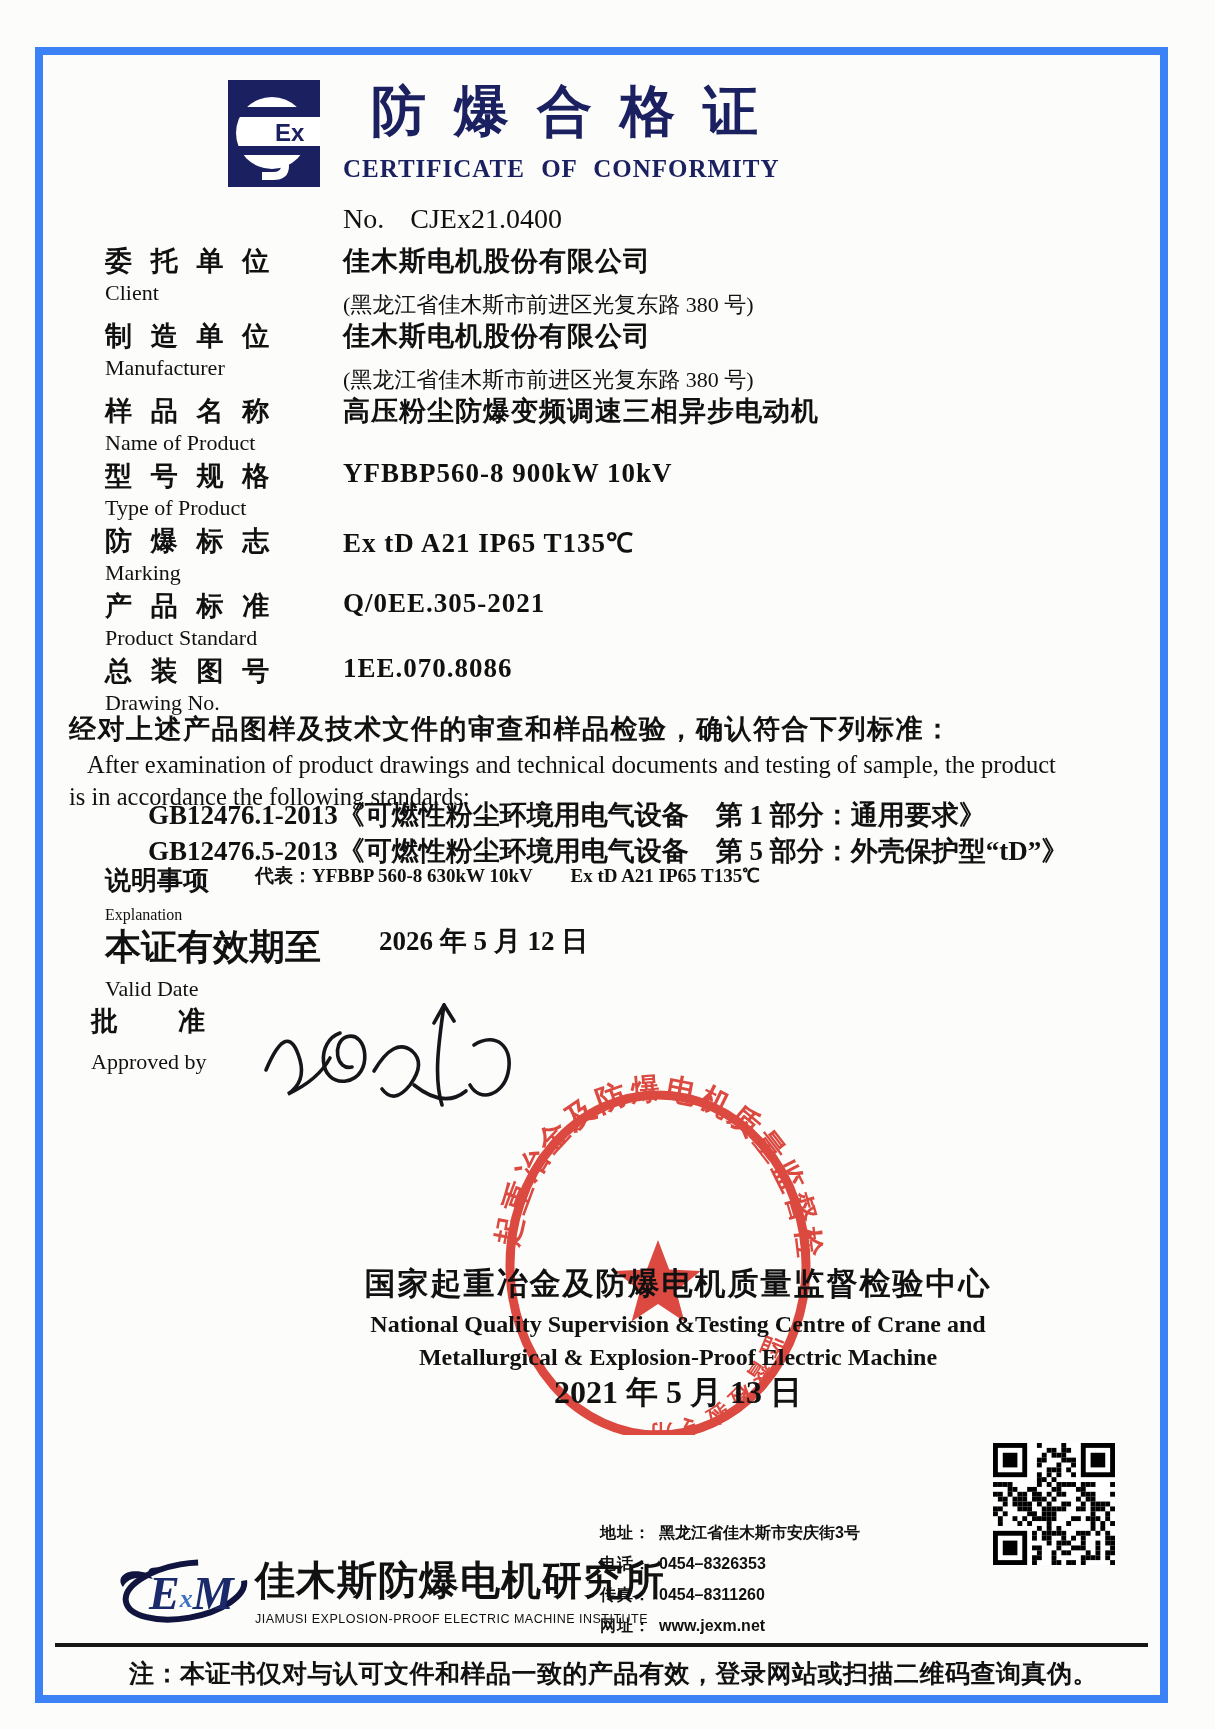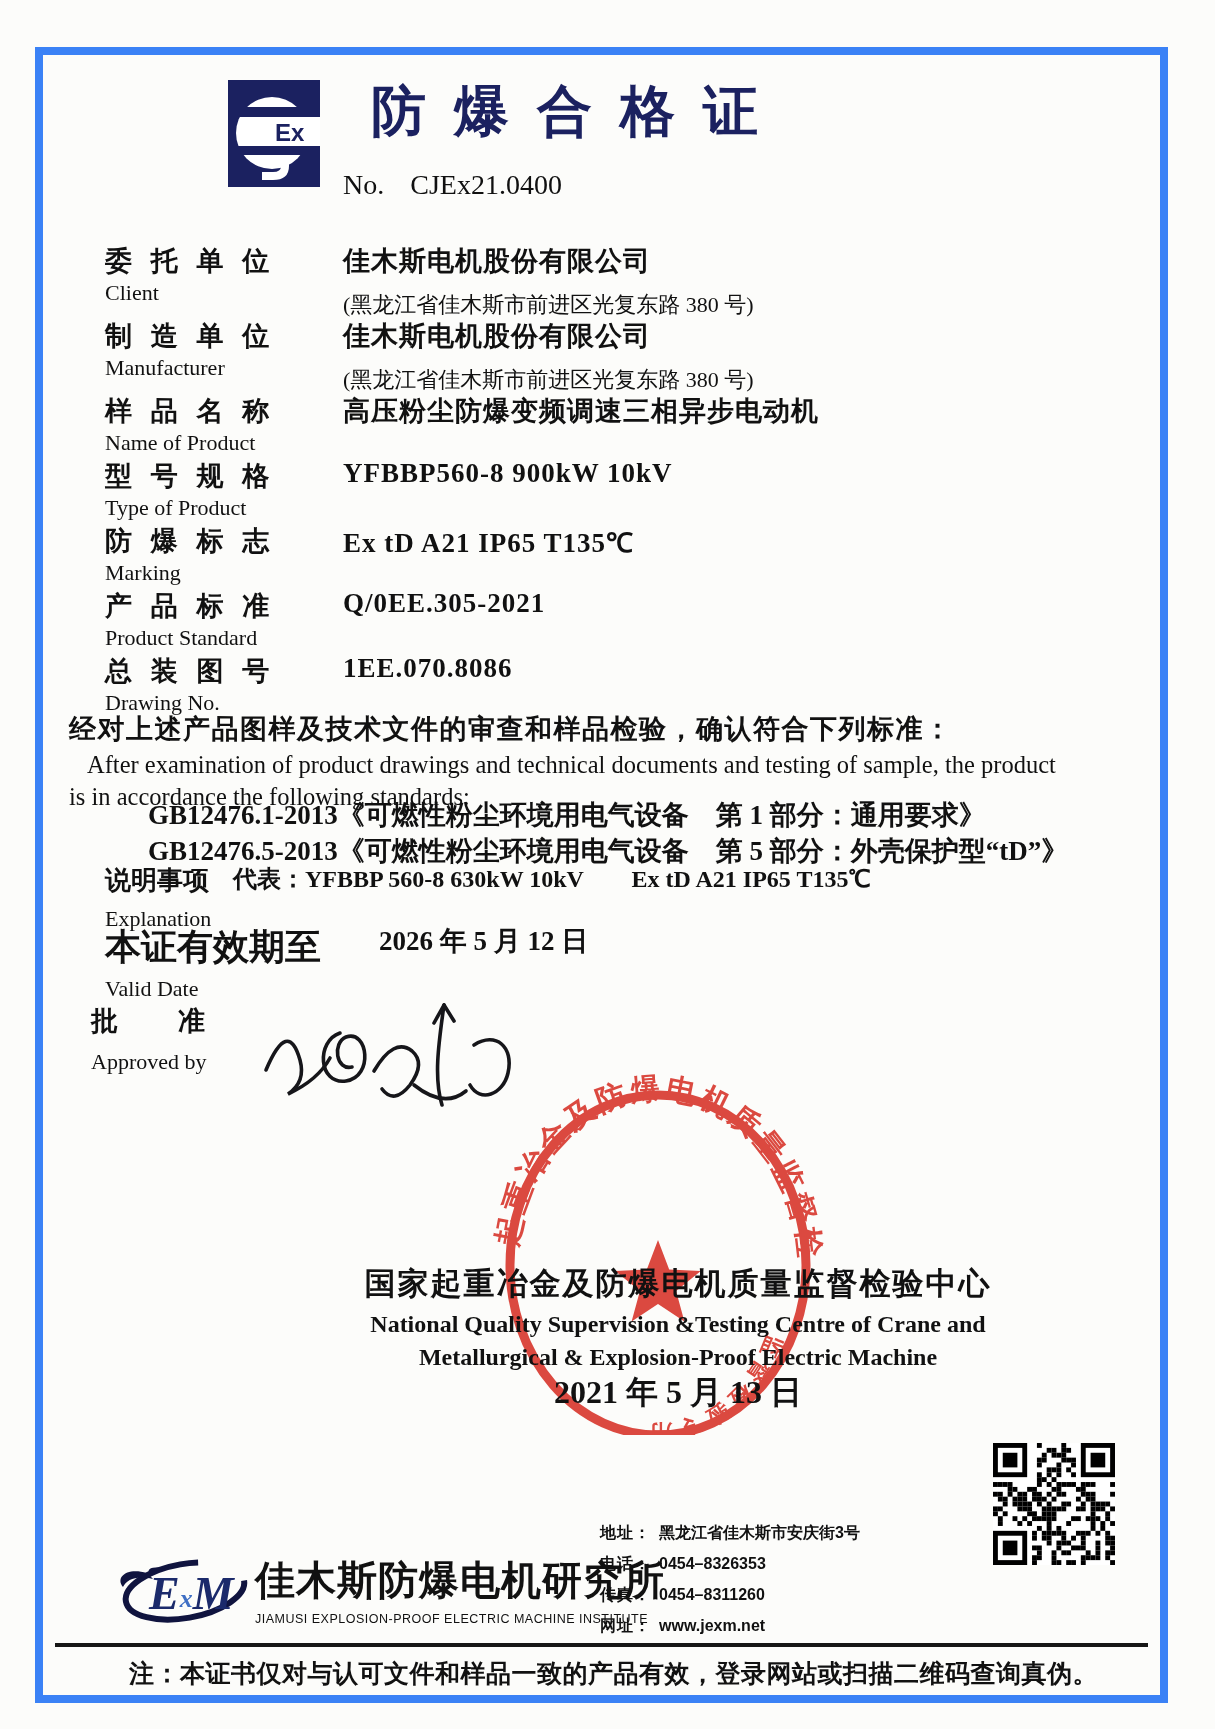--- a/index.html
+++ b/index.html
@@ -34,22 +34,22 @@
   .st-cn{font-size:27px;font-weight:600;letter-spacing:1.5px;}
   .st-en{font-size:24.5px;margin-top:4px;margin-left:18px;}
   .st-en2{font-size:24.5px;margin-left:0px;}
   .standards{left:105px;top:742px;width:1000px;}
   .std-line{font-size:27px;font-weight:600;height:36px;white-space:nowrap;}
 
   .expl{left:62px;top:808px;width:1040px;}
   .expl-flex{display:flex;}
   .expl-label .lab-cn2{font-size:26px;font-weight:600;}
   .expl-label{width:128px;flex:none;}
-  .expl-val{font-size:24px;font-weight:bold;white-space:nowrap;}
-  .expl-en{font-size:22px;margin-top:8px;}
+  .expl-val{font-size:19px;font-weight:bold;margin-left:22px;white-space:nowrap;}
+  .expl-en{font-size:16px;margin-top:8px;}
 
   .valid{left:62px;top:868px;width:800px;}
   .valid-flex{display:flex;}
   .valid-label .lab-cn2{font-size:36px;font-weight:600;}
   .valid-val{font-size:27px;font-weight:bold;margin-left:58px;}
   .valid-en{font-size:22px;margin-top:4px;}
 
   .approve{left:48px;top:948px;width:400px;}
   .appr-cn{font-size:27px;font-weight:600;letter-spacing:2px;word-spacing:40px;}
   .appr-en{font-size:22px;margin-top:10px;}
@@ -88,20 +88,21 @@
     <circle cx="44" cy="53" r="36" fill="#ffffff"></circle>
     <rect x="0" y="27" width="92" height="10" fill="#1b2160"></rect>
     <rect x="0" y="66" width="92" height="9" fill="#1b2160"></rect>
     <rect x="40" y="37" width="52" height="29" fill="#ffffff"></rect>
     <text x="47" y="61" font-size="24" font-weight="bold" fill="#1b2160" font-family="Liberation Sans, sans-serif">Ex</text>
     <path d="M57,79 v7 q0,10 -12,10 h-11" fill="none" stroke="#ffffff" stroke-width="8"></path>
   </svg>
 
   <div class="abs head-center">
     <div class="title-cn">防爆合格证</div>
+    <div class="title-en">CERTIFICATE OF CONFORMITY</div>
     <div class="cert-no">
       <span class="no-lab">No.</span><span>CJEx21.0400</span>
     </div>
   </div>
 
   <div class="abs fields">
     <div class="f-row">
       <div class="f-label">
         <div class="lab-cn">委 托 单 位</div>
         <div class="lab-en">Client</div>

